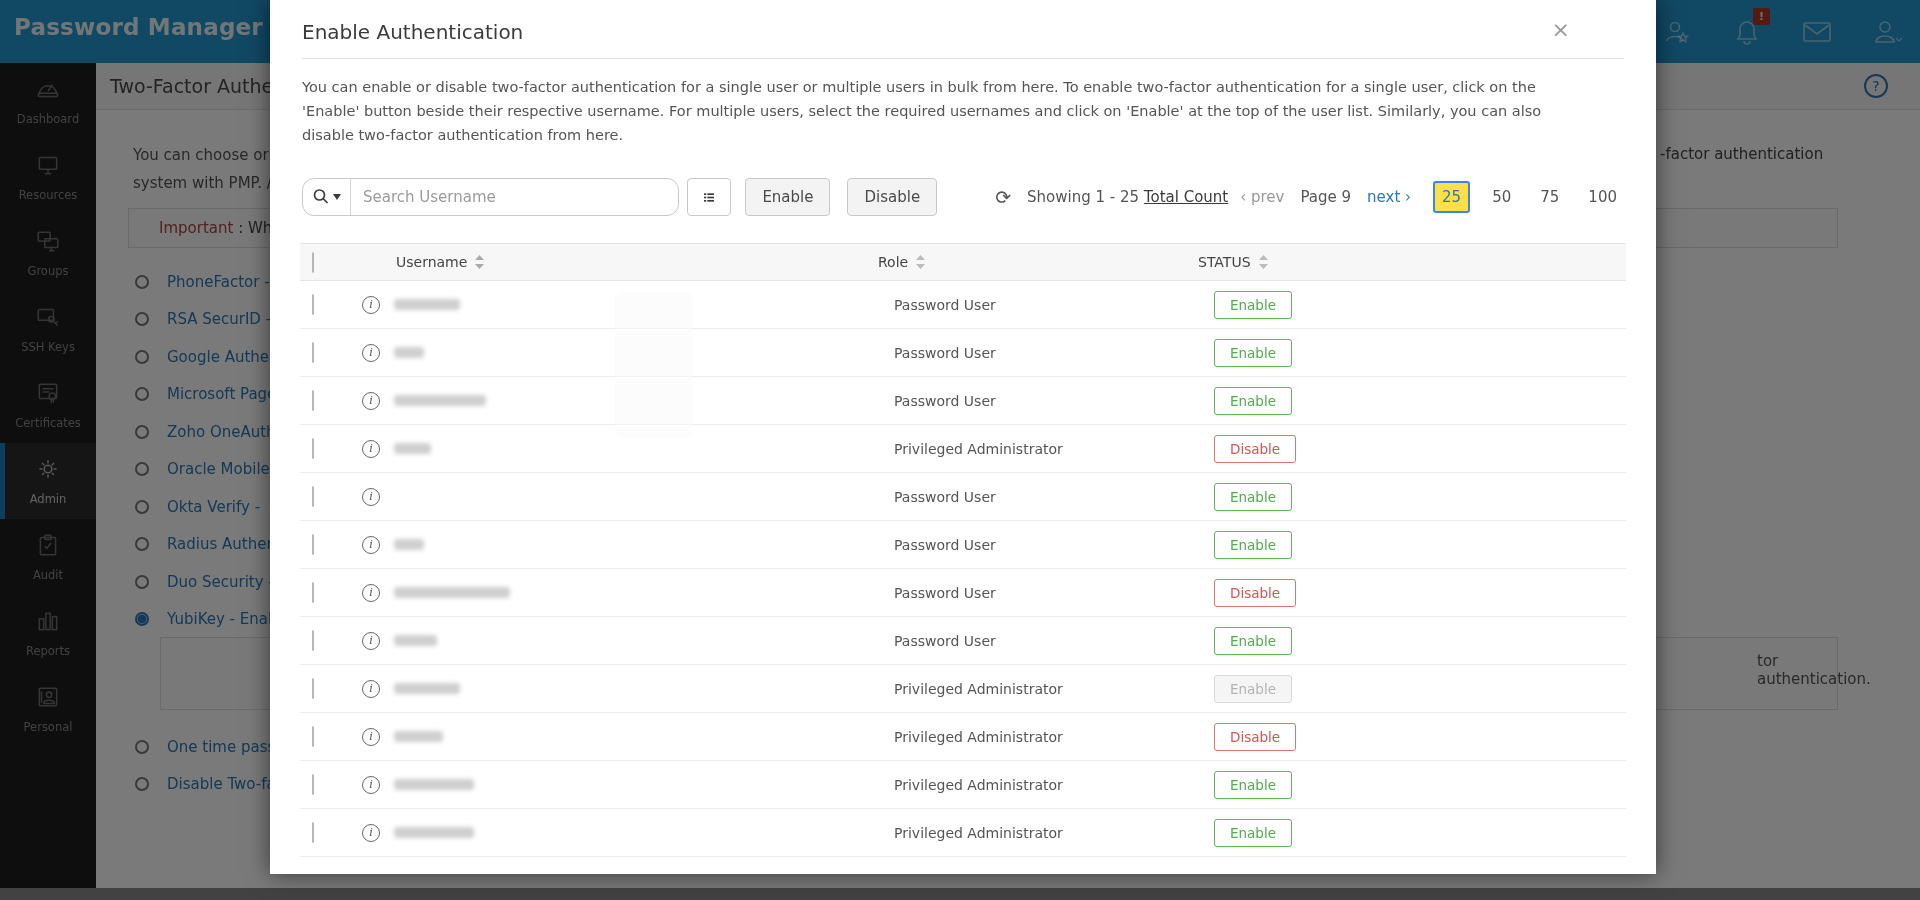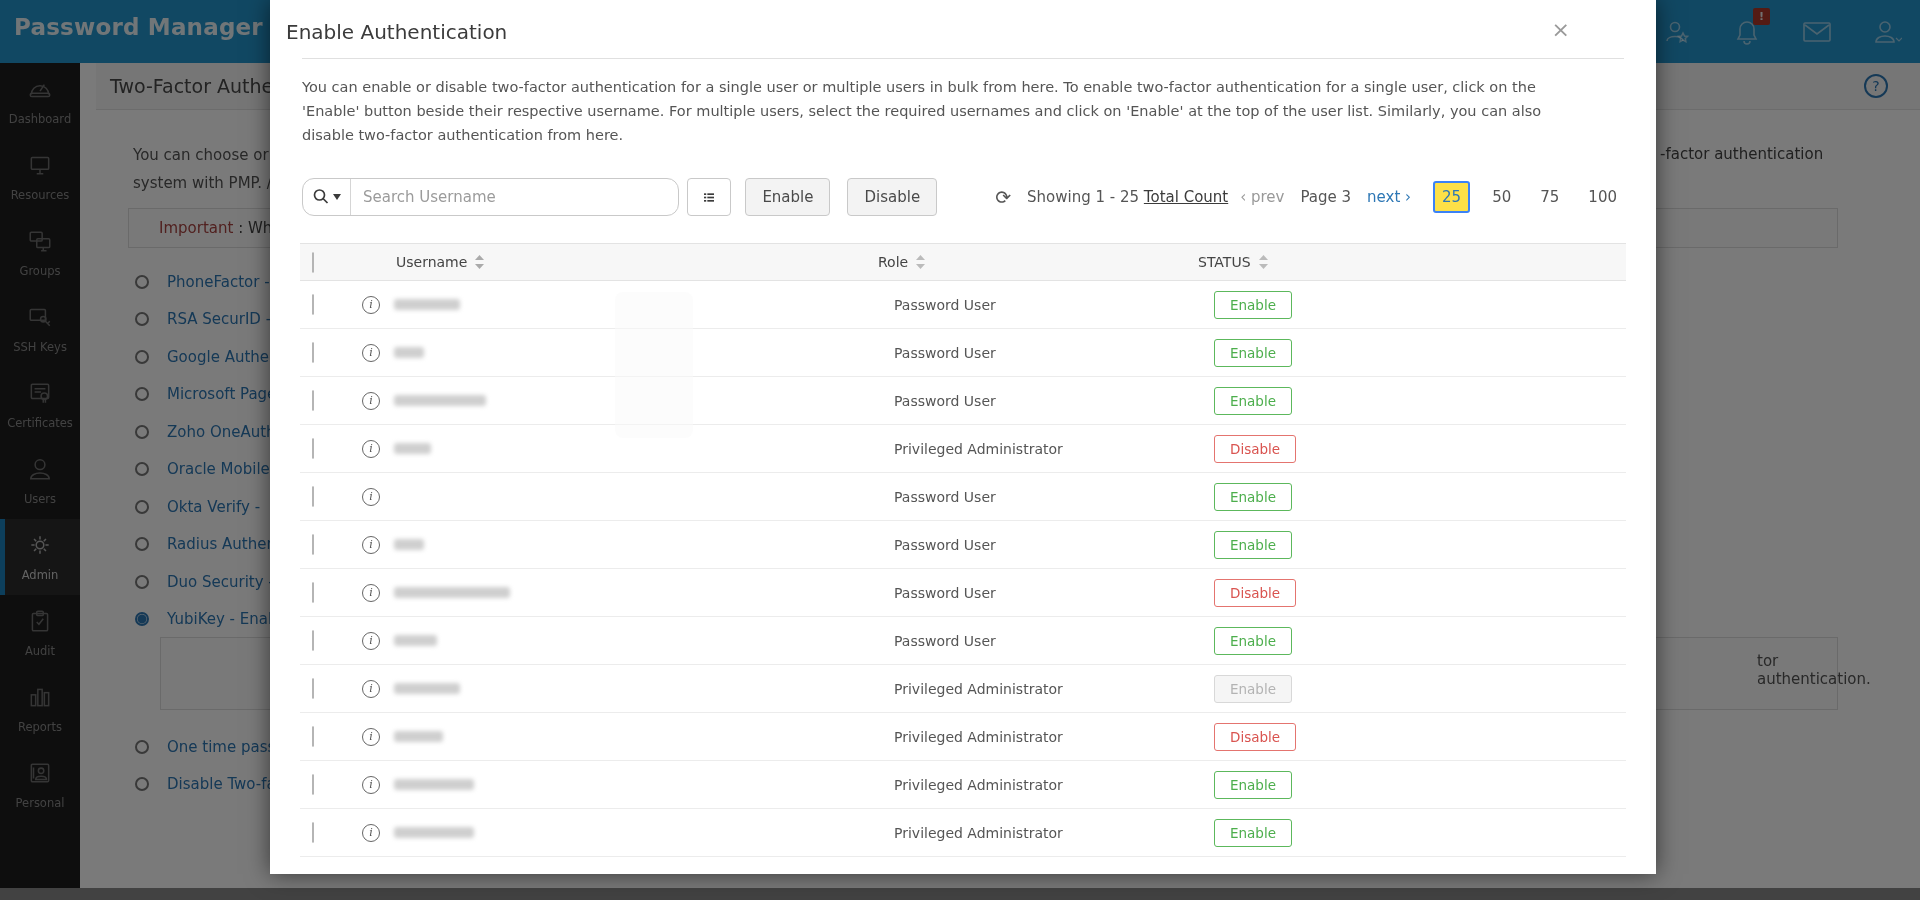--- a/index.html
+++ b/index.html
@@ -13,21 +13,21 @@
           color:rgba(255,255,255,.92); letter-spacing:.2px; }
   .logo-swirl { display:inline-block; width:20px; height:20px; border:4px solid rgba(255,255,255,.85);
           border-left-color:transparent; border-bottom-color:transparent; border-radius:50%;
           vertical-align:top; margin-left:-2px; margin-top:-6px; transform:rotate(14deg); }
   .topbar-icons { position:absolute; right:18px; top:0; height:63px; display:flex; align-items:center; gap:40px; }
   .tb-ic { position:relative; width:30px; height:30px; display:flex; align-items:center; justify-content:center; }
   .tb-ic svg { stroke:rgba(255,255,255,.55); fill:none; stroke-width:1.6; }
   .bell-badge { position:absolute; top:-9px; right:-8px; width:17px; height:17px; background:#b03a2a;
           color:#eee; font-size:11px; font-weight:bold; text-align:center; line-height:17px; border-radius:2px; }
 
-  .sidebar { position:absolute; left:0; top:63px; width:80px; height:837px; background:#1e1e1e; }
+  .sidebar { position:absolute; left:0; top:63px; width:96px; height:837px; background:#1e1e1e; }
   .side-item { position:relative; height:76px; display:flex; flex-direction:column; align-items:center;
           justify-content:center; gap:6px; }
   .side-item svg { stroke:#6f6f6f; fill:none; stroke-width:1.4; }
   .side-label { font-size:11.5px; color:#8a8a8a; }
   .side-item.active { background:#2d2d2d; }
   .side-item.active::before { content:""; position:absolute; left:0; top:0; bottom:0; width:5px; background:#1d84c0; }
   .side-item.active .side-label { color:#cfcfcf; }
   .side-item.active svg { stroke:#b5b5b5; }
 
   .content { position:absolute; left:96px; top:63px; width:1824px; height:825px; background:#ffffff; }
@@ -53,21 +53,21 @@
   .yb-right { position:absolute; left:1596px; top:14px; }
   .extra-opts { position:absolute; left:39px; top:665px; }
   .bottom-strip { position:absolute; left:0; top:888px; width:1920px; height:12px; background:#8a8a8a; }
 
   
   .overlay { position:absolute; inset:0; background:rgba(0,0,0,.52); z-index:10; }
 
   
   .modal { position:absolute; left:270px; top:0; width:1386px; height:874px; background:#fff; z-index:20;
           box-shadow:0 0 22px rgba(0,0,0,.55); }
-  .modal-head { position:relative; padding:20px 32px 0 16px; }
+  .modal-head { position:relative; padding:20px 32px 0 32px; }
   .modal-title { font-size:20px; color:#3b3b3b; }
   .modal-close { position:absolute; right:86px; top:20px; font-size:22px; color:#9a9a9a; cursor:pointer; line-height:20px; }
   .modal-divider { margin:14px 32px 0 32px; border-bottom:1px solid #e0e0e0; }
   .modal-desc { margin:16px 32px 0 32px; width:1290px; font-size:14.5px; color:#555; line-height:24px; }
 
   .toolbar { display:flex; align-items:center; margin:30px 32px 0 32px; height:40px; }
   .search-wrap { display:flex; width:426px; height:38px; border:1px solid #c9c9c9; border-radius:12px; background:#fff; }
   .search-icon-seg { width:48px; display:flex; align-items:center; justify-content:center; gap:3px;
           border-right:1px solid #d5d5d5; }
   .search-input { flex:1; border:0; outline:none; padding:0 12px; font-size:15px; color:#333;
@@ -196,27 +196,20 @@
     <div class="side-item">
       <span class="side-icon"><svg width="26" height="26" viewBox="0 0 24 24">
             <rect x="4" y="4" width="16" height="13" rx="1"></rect>
             <path d="M7 8 h10 M7 11 h6"></path>
             <circle cx="16" cy="15" r="3"></circle>
             <path d="M15 18 v3 M17 18 v3"></path>
           </svg></span>
       <span class="side-label">Certificates</span>
     </div>
 
-    <div class="side-item">
-      <span class="side-icon"><svg width="26" height="26" viewBox="0 0 24 24">
-            <circle cx="12" cy="8" r="4.5"></circle>
-            <path d="M3.5 21 c0 -7 17 -7 17 0z"></path>
-          </svg></span>
-      <span class="side-label">Users</span>
-    </div>
 
     <div class="side-item active">
       <span class="side-icon"><svg width="26" height="26" viewBox="0 0 24 24">
             <circle cx="12" cy="12" r="3.5"></circle>
             <path d="M12 4 v3 M12 17 v3 M4 12 h3 M17 12 h3 M6.5 6.5 l2 2 M15.5 15.5 l2 2 M17.5 6.5 l-2 2 M8.5 15.5 l-2 2"></path>
           </svg></span>
       <span class="side-label">Admin</span>
     </div>
 
     <div class="side-item">
@@ -377,21 +370,21 @@
     </button>
     <button class="btn btn-enable-top">Enable</button>
     <button class="btn btn-disable-top">Disable</button>
 
     <span class="refresh">⟳</span>
     <span class="showing">
       <span>Showing 1 - 25</span>
       <span class="total-count">Total Count</span>
     </span>
     <span class="pg-prev">‹ prev</span>
-    <span class="pg-page">Page 3</span>
+    <span class="pg-page">Page 9</span>
     <span class="pg-next">next ›</span>
     <span class="sizes" id="sizes">
         <span class="size active">25</span>
         <span class="size">50</span>
         <span class="size">75</span>
         <span class="size">100</span>
       </span>
   </div>
 
   <div class="table">

